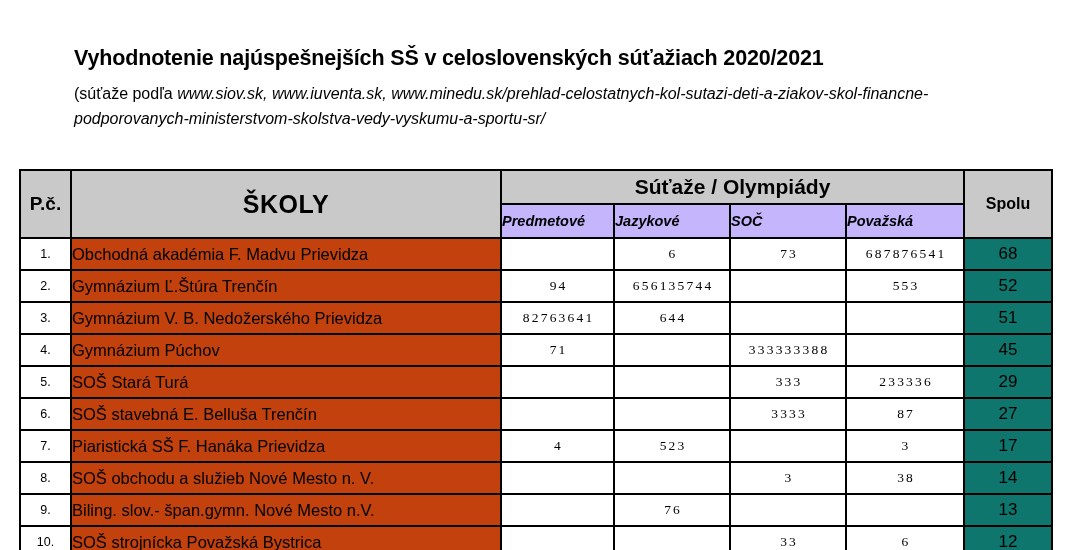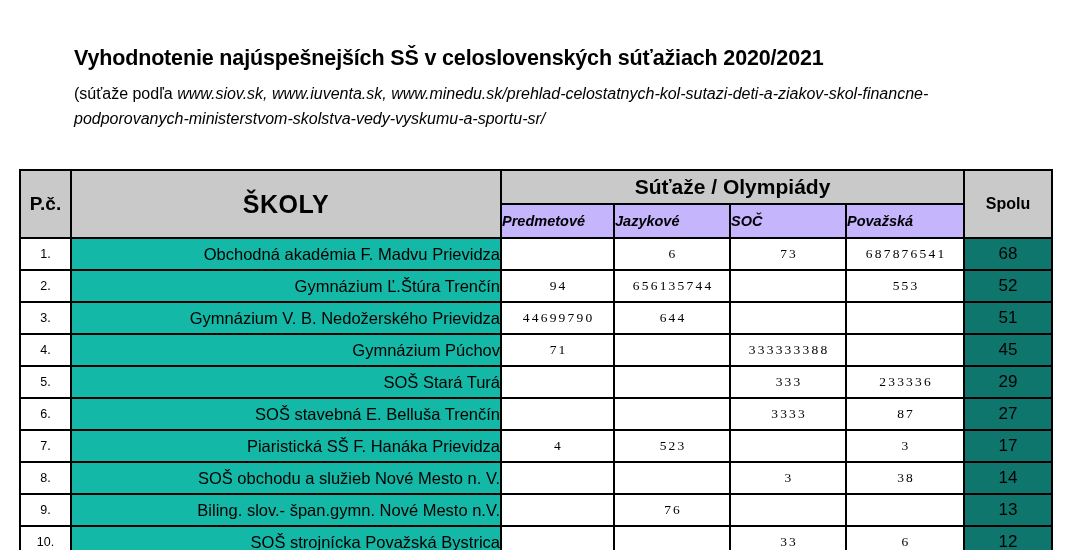--- a/index.html
+++ b/index.html
@@ -89,24 +89,24 @@
   }
 
   
   tbody tr{ height:32px; }
   td.num{
     text-align:center;
     font-size:12.5px;
     background:#ffffff;
   }
   td.skola{
-    text-align:right;
+    text-align:left;
     font-size:16.5px;
     padding-left:7px;
-    background:#14b8a6;
+    background:#c2410c;
     white-space:nowrap;
     overflow:hidden;
   }
   td.digits{
     text-align:center;
     font-size:13.5px;
     letter-spacing:2.2px;
     text-indent:2.2px;
     background:#ffffff;
     font-family:"Liberation Serif", serif;
@@ -171,21 +171,21 @@
             <td class="skola">Gymnázium Ľ.Štúra Trenčín</td>
             <td class="digits">94</td>
             <td class="digits">656135744</td>
             <td class="digits"></td>
             <td class="digits">553</td>
             <td class="spolu">52</td>
           </tr>
           <tr>
             <td class="num">3.</td>
             <td class="skola">Gymnázium V. B. Nedožerského Prievidza</td>
-            <td class="digits">44699790</td>
+            <td class="digits">82763641</td>
             <td class="digits">644</td>
             <td class="digits"></td>
             <td class="digits"></td>
             <td class="spolu">51</td>
           </tr>
           <tr>
             <td class="num">4.</td>
             <td class="skola">Gymnázium Púchov</td>
             <td class="digits">71</td>
             <td class="digits"></td>

